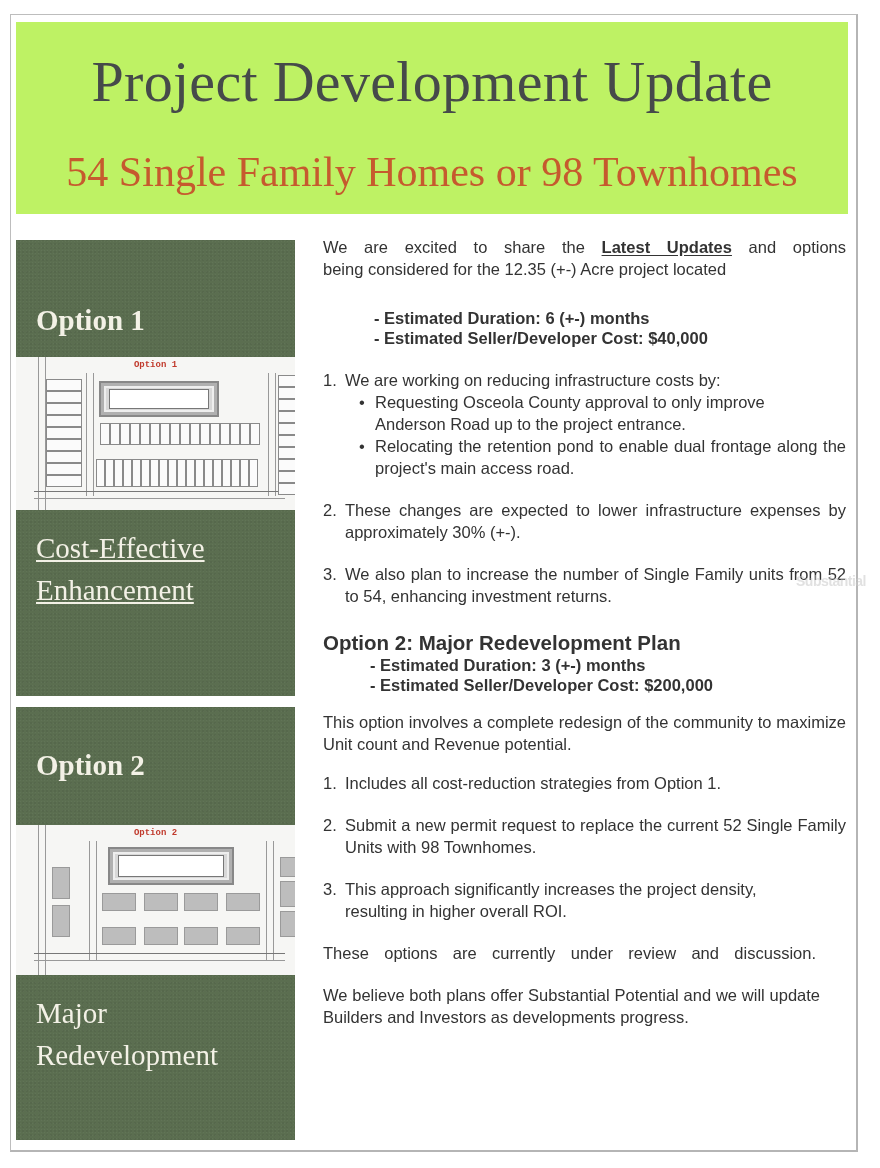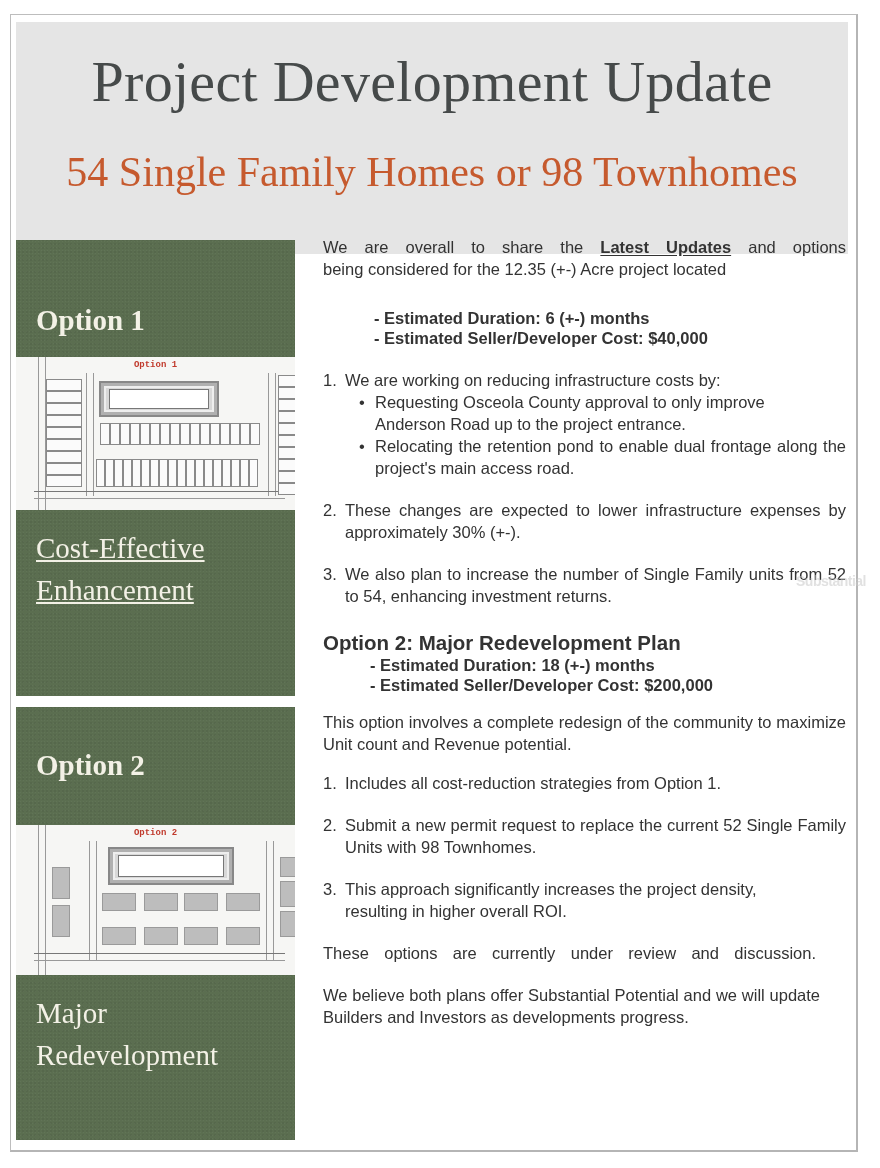--- a/index.html
+++ b/index.html
@@ -1,18 +1,18 @@
 <!DOCTYPE html>
 <html><head>
 <meta charset="utf-8">
 <style>
   html, body { margin:0; padding:0; background:#ffffff; }
   body { width:880px; height:1168px; position:relative; overflow:hidden; font-family:"Liberation Sans", sans-serif; }
   .frame { position:absolute; left:10px; top:14px; width:848px; height:1138px; border:1px solid #bdbdbd; border-right:2px solid #b5b5b5; border-bottom:2px solid #b5b5b5; box-sizing:border-box; }
-  .header { position:absolute; left:16px; top:22px; width:832px; height:232px; background:#e5e5e5; }
+  .header { position:absolute; left:16px; top:22px; width:832px; height:192px; background:#bef264; }
   .title { position:absolute; left:0; right:0; top:26px; text-align:center; font-family:"Liberation Serif", serif; font-size:58px; color:#464a4a; letter-spacing:0.3px; }
   .subtitle { position:absolute; left:0; right:0; top:126px; text-align:center; font-family:"Liberation Serif", serif; font-size:42px; color:#c65a2e; }
 
   .panel { position:absolute; left:16px; width:279px; background:#5b6e50;
     background-image: radial-gradient(rgba(255,255,255,0.04) 1px, transparent 1px), radial-gradient(rgba(0,0,0,0.05) 1px, transparent 1px);
     background-size: 3px 3px, 4px 4px; background-position: 0 0, 1px 2px; }
   .panel-label { position:absolute; left:20px; color:#f3f1e6; font-family:"Liberation Serif", serif; }
   .panel-label.bold { font-weight:bold; font-size:29px; }
   .panel-label.reg { font-size:29px; line-height:42px; }
 
@@ -164,21 +164,21 @@
 </div>
 
 <div class="panel" style="top:975px;height:165px;">
   <div class="panel-label reg" style="top:17px;">
     <div>Major</div>
     <div>Redevelopment</div>
   </div>
 </div>
 
 <div class="content">
-  <p class="justify"><span>We are overall to share the </span><span class="u">Latest Updates</span><span> and options</span></p>
+  <p class="justify"><span>We are excited to share the </span><span class="u">Latest Updates</span><span> and options</span></p>
   <p>being considered for the 12.35 (+-) Acre project located</p>
 
   <div style="height:28px"></div>
   <div class="meta">- Estimated Duration: 6 (+-) months</div>
   <div class="meta">- Estimated Seller/Developer Cost: $40,000</div>
 
   <div style="height:21px"></div>
   <div class="ol-item">
     <span class="ol-num">1.</span>
     <div class="ol-body">
@@ -201,21 +201,21 @@
   </div>
 
   <div style="height:20px"></div>
   <div class="ol-item">
     <span class="ol-num">3.</span>
     <div class="ol-body justify last-left">We also plan to increase the number of Single Family units from 52 to 54, enhancing investment returns.</div>
   </div>
 
   <div style="height:24px"></div>
   <div class="h2">Option 2: Major Redevelopment Plan</div>
-  <div class="meta" style="padding-left:47px">- Estimated Duration: 18 (+-) months</div>
+  <div class="meta" style="padding-left:47px">- Estimated Duration: 3 (+-) months</div>
   <div class="meta" style="padding-left:47px">- Estimated Seller/Developer Cost: $200,000</div>
 
   <div style="height:16px"></div>
   <p class="justify last-left">This option involves a complete redesign of the community to maximize Unit count and Revenue potential.</p>
 
   <div style="height:17px"></div>
   <div class="ol-item">
     <span class="ol-num">1.</span>
     <div class="ol-body">Includes all cost-reduction strategies from Option 1.</div>
   </div>

